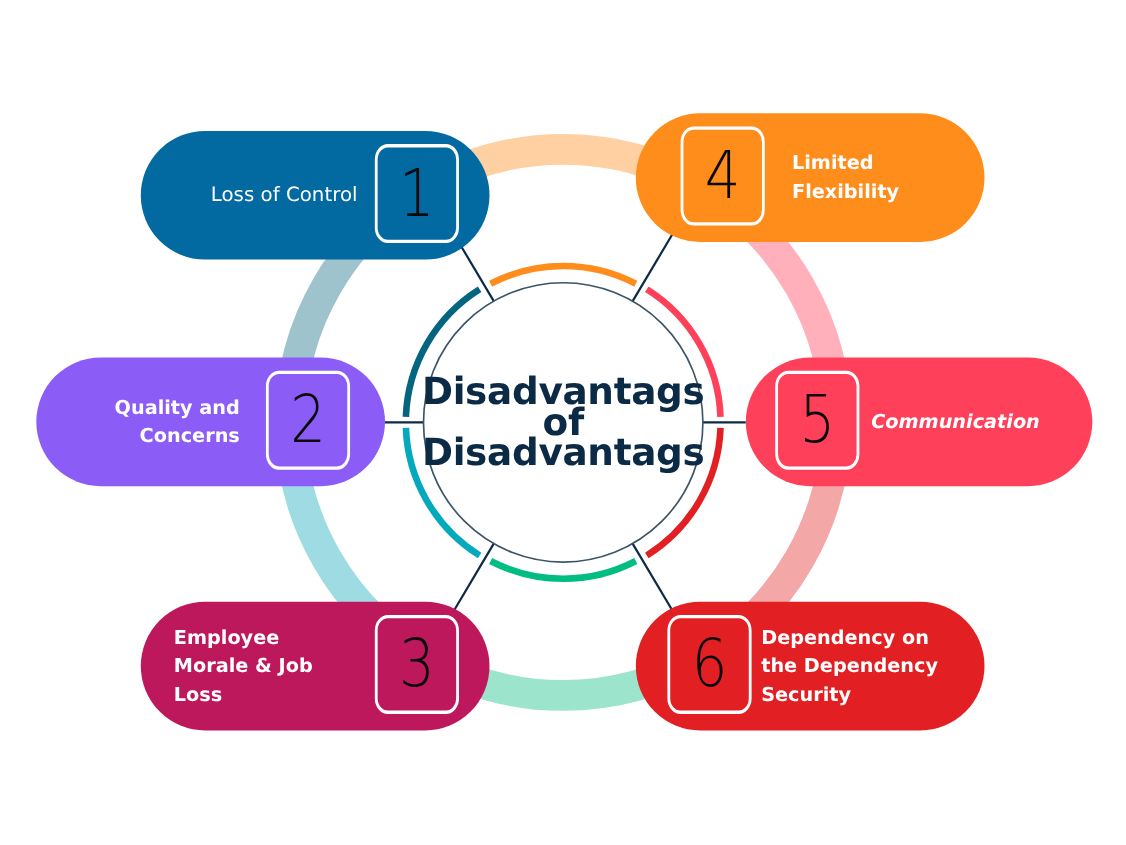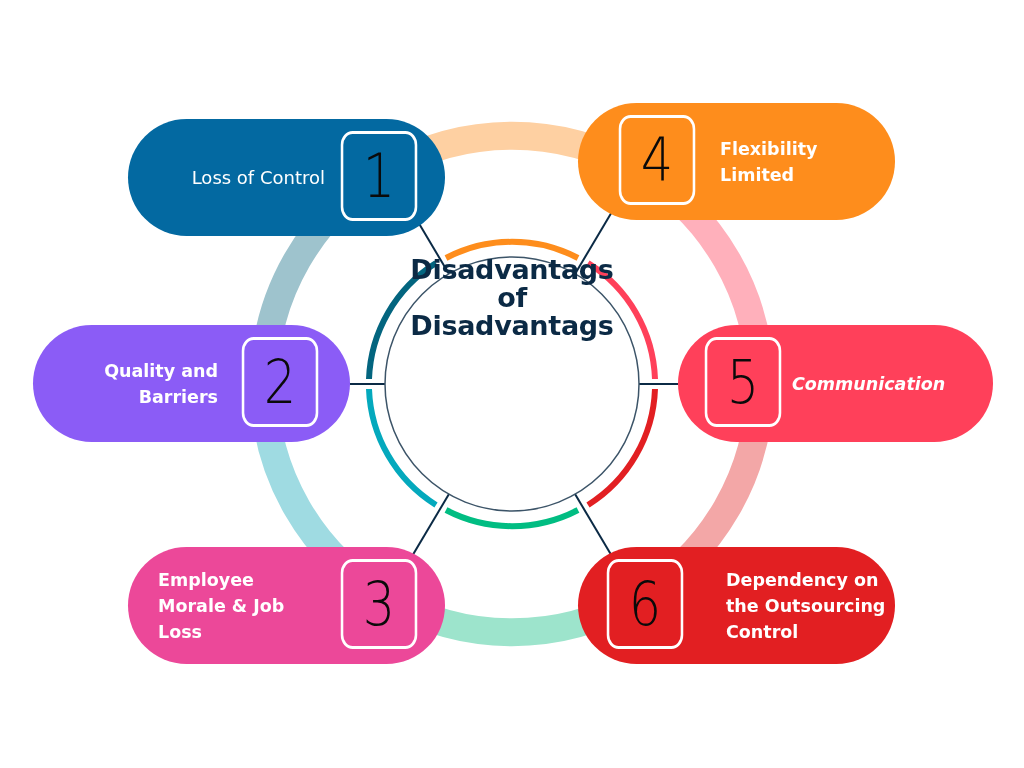--- a/index.html
+++ b/index.html
@@ -70,25 +70,26 @@
     }
     .center-title {
       position: absolute;
       left: 384px;
       top: 256px;
       width: 256px;
       height: 256px;
       display: flex;
       flex-direction: column;
       align-items: center;
+      justify-content: center;
       text-align: center;
       color: #0b2a45;
       font-family: "DejaVu Sans", sans-serif;
       font-weight: bold;
-      font-size: 27px;
+      font-size: 34px;
       line-height: 28px;
       letter-spacing: -0.3px;
     }
   </style>
 </head>
 <body>
 
 <svg id="diagram-svg" viewBox="0 0 1024 768" xmlns="http://www.w3.org/2000/svg">
 
   <g fill="none" stroke-width="28">
@@ -144,59 +145,59 @@
     <span>Loss of Control</span>
   </div>
   <div class="num-box" style="left:206px;">
     <span>1</span>
   </div>
 </div>
 
 <div class="pill" style="left:33px; top:325px; width:317px; background:#8b5cf6;">
   <div class="label right-align" style="right:132px; width:180px;">
     <span>Quality and</span>
-    <span>Barriers</span>
+    <span>Concerns</span>
   </div>
   <div class="num-box" style="left:202px;">
     <span>2</span>
   </div>
 </div>
 
-<div class="pill" style="left:128px; top:547px; width:317px; background:#ec4899;">
+<div class="pill" style="left:128px; top:547px; width:317px; background:#be185d;">
   <div class="label left-align" style="left:30px; width:180px;">
     <span>Employee</span>
     <span>Morale &amp; Job</span>
     <span>Loss</span>
   </div>
   <div class="num-box" style="left:206px;">
     <span>3</span>
   </div>
 </div>
 
 <div class="pill" style="left:578px; top:103px; width:317px; background:#fe8d1c;">
   <div class="num-box" style="left:34px;">
     <span>4</span>
   </div>
   <div class="label left-align" style="left:142px; width:170px;">
+    <span>Limited</span>
     <span>Flexibility</span>
-    <span>Limited</span>
   </div>
 </div>
 
 <div class="pill" style="left:678px; top:325px; width:315px; background:#ff405a;">
   <div class="num-box" style="left:20px;">
     <span>5</span>
   </div>
   <div class="label left-align" style="left:114px; width:200px;font-style:italic;">
     <span>Communication</span>
   </div>
 </div>
 
 <div class="pill" style="left:578px; top:547px; width:317px; background:#e21f22;">
   <div class="num-box" style="left:22px;">
     <span>6</span>
   </div>
-  <div class="label left-align" style="left:114px; width:200px;margin-left:34px;">
+  <div class="label left-align" style="left:114px; width:200px;">
     <span>Dependency on</span>
-    <span>the Outsourcing</span>
-    <span>Control</span>
+    <span>the Dependency</span>
+    <span>Security</span>
   </div>
 </div>
 
 </body></html>

